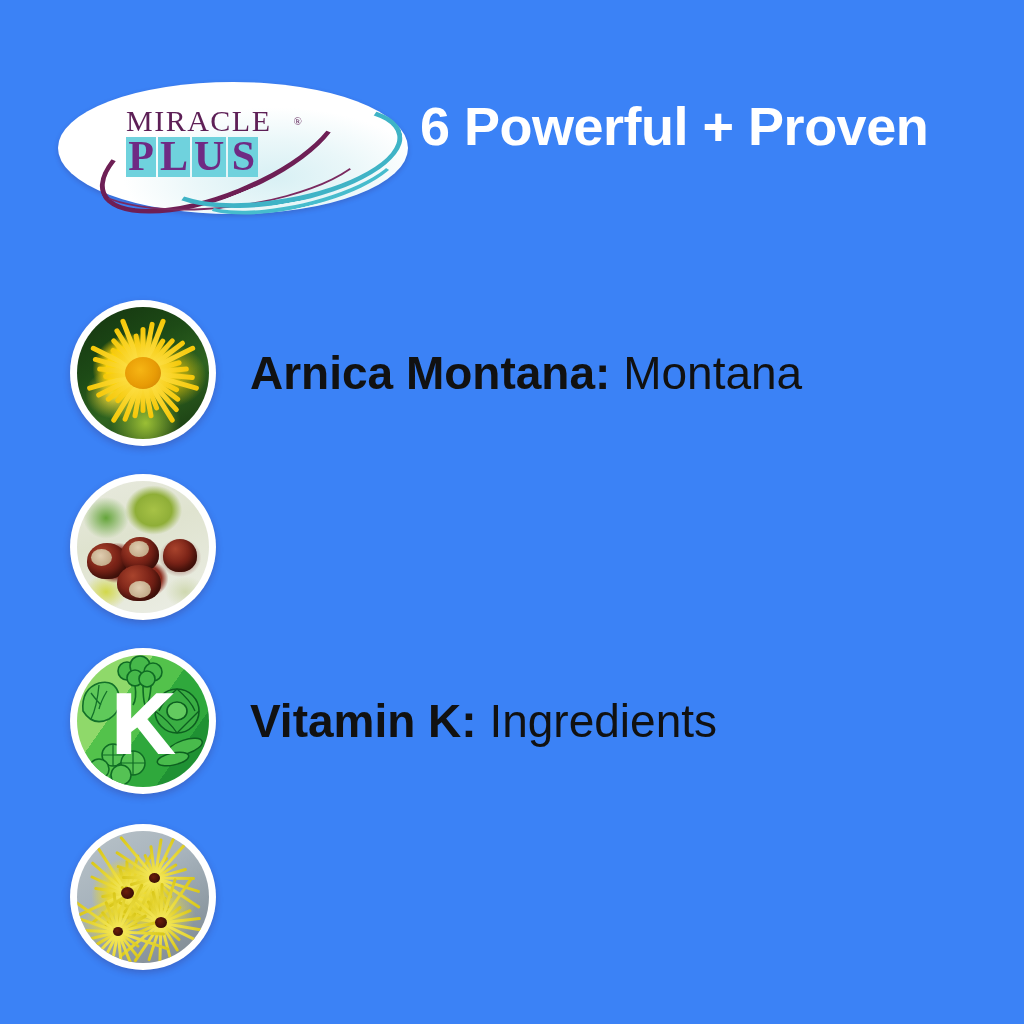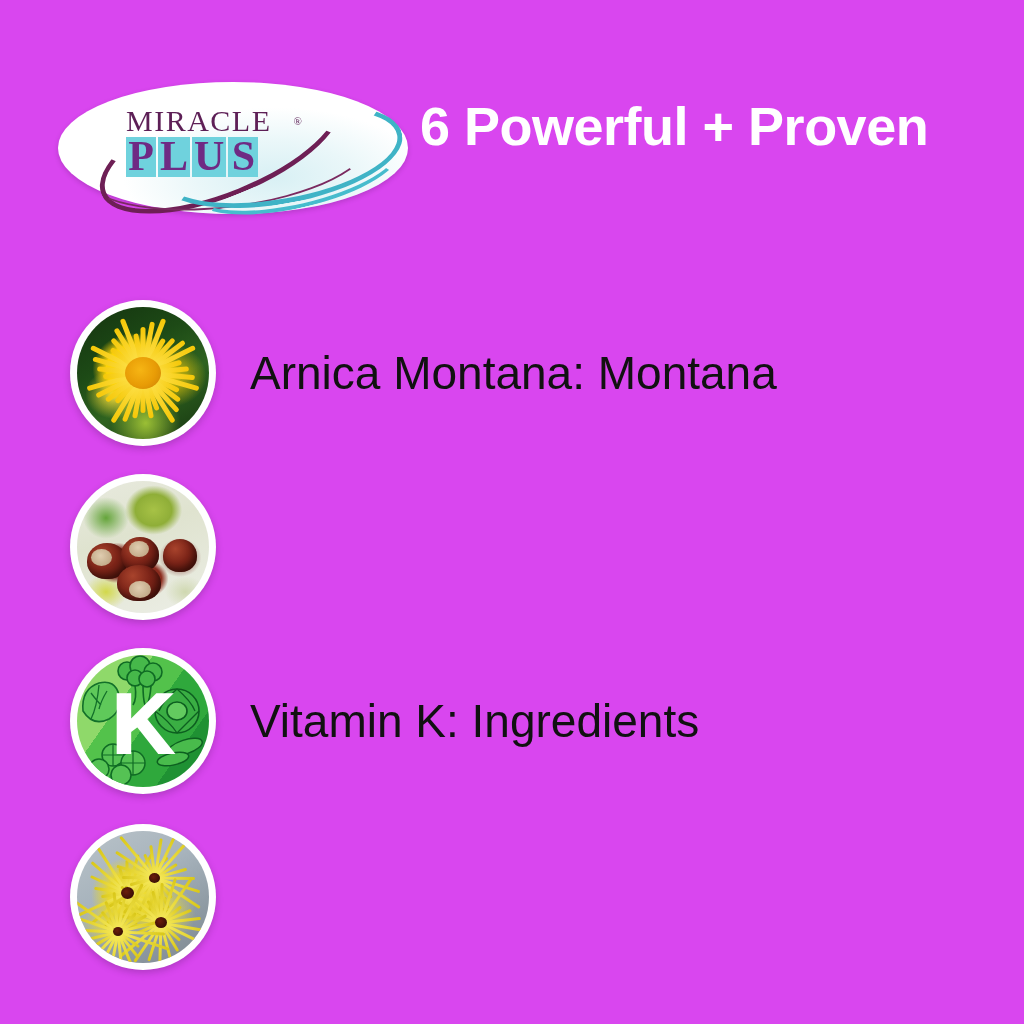--- a/index.html
+++ b/index.html
@@ -5,21 +5,21 @@
 <style>
   * { margin:0; padding:0; box-sizing:border-box; }
   html, body {
     width:1024px; height:1024px;
     overflow:hidden;
     font-family:"Liberation Sans", sans-serif;
   }
   #canvas {
     position:relative;
     width:1024px; height:1024px;
-    background:#d946ef;
+    background:#3b82f6;
   }
 
   
   #logo-block {
     position:absolute;
     left:58px; top:82px;
     width:350px; height:132px;
   }
   .logo-ellipse {
     position:absolute; inset:0;
@@ -230,21 +230,21 @@
 
   
   .row-text {
     margin-left:34px;
     color:#111111;
     font-size:46px;
     line-height:1.1;
     white-space:nowrap;
   }
   .row-text .bold {
-    font-weight:400;
+    font-weight:700;
   }
   .row-text .light {
     font-weight:400;
   }
 </style>
 </head>
 <body>
 
 <div id="canvas">
 

